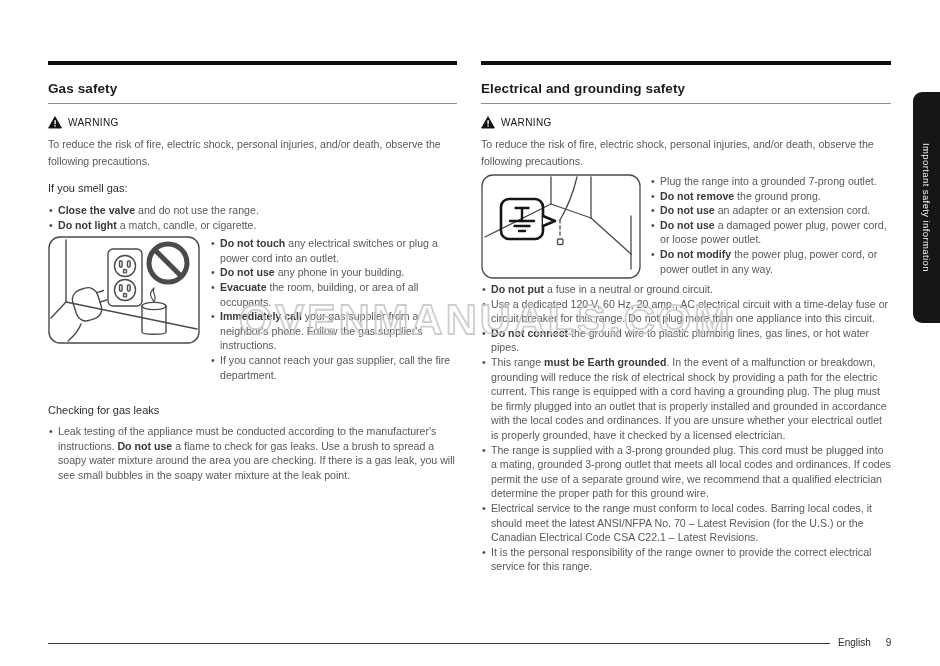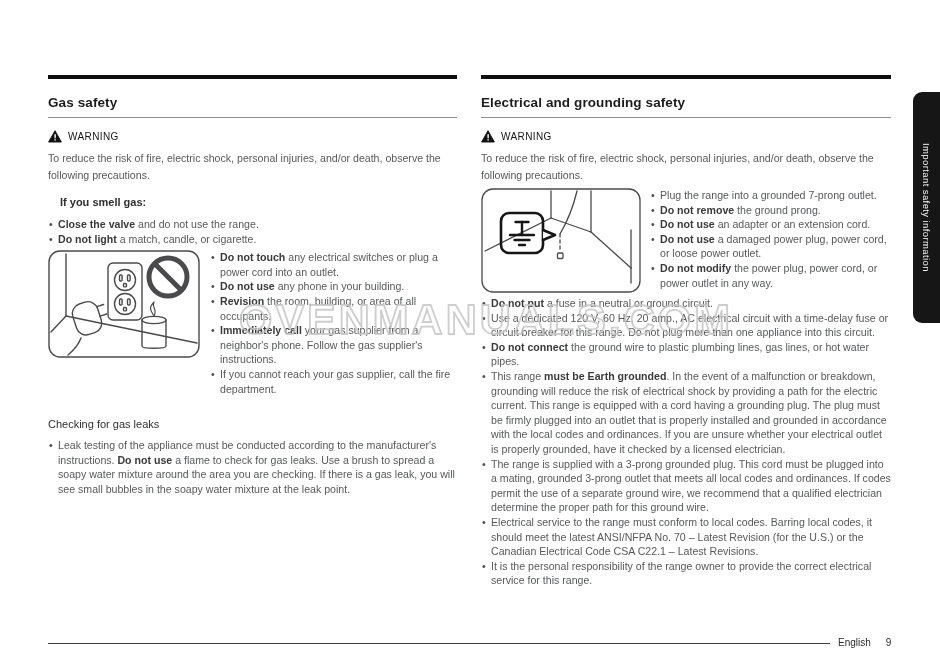--- a/index.html
+++ b/index.html
@@ -1,33 +1,33 @@
 <!DOCTYPE html>
 <html><head>
 <meta charset="utf-8">
 <style>
   *{margin:0;padding:0;box-sizing:border-box}
   html,body{background:#ffffff}
   body{font-family:"Liberation Sans",sans-serif;-webkit-font-smoothing:antialiased}
   .page{position:relative;width:940px;height:666px;background:#fff;overflow:hidden;color:#58595b}
 
-  .col{position:absolute;top:75px}
+  .col{position:absolute;top:61px}
   .col-left{left:48px;width:409px}
   .col-right{left:481px;width:410px}
 
   .topbar{height:4px;background:#0e0e0e;margin-bottom:16px}
   .title{font-size:13.5px;font-weight:600;color:#1c1c1e;letter-spacing:.1px}
   .title-rule{border:none;border-top:1px solid #8f8f91;margin:7px 0 12px}
 
   .warn{display:flex;align-items:center;gap:6px;margin-bottom:7px}
   .warn-label{font-size:10px;font-weight:normal;color:#141414;letter-spacing:.4px}
   .warn-icon{display:flex}
 
   .body{font-size:10.6px;line-height:17px;color:#58595b}
-  .subhead{font-size:11px;color:#2f2f31;margin:12px 12px 9px;font-weight:700}
+  .subhead{font-size:11px;color:#2f2f31;margin:12px 0 9px;font-weight:400}
   .subhead2{font-size:11px;color:#2f2f31;margin:22px 0 8px;font-weight:400}
 
   .list .li{position:relative;padding-left:10px;font-size:10.6px;line-height:14.6px;color:#58595b}
   .list .li::before{content:"\2022";position:absolute;left:1px;top:0;color:#4a4a4c}
   .b{font-weight:bold;color:#3a3a3c}
 
   .fig-row{display:flex;align-items:flex-start;margin-top:4px}
   .fig-row-left .figure{width:152px;margin-right:10px;flex:0 0 auto}
   .fig-row-left .list{width:247px}
   .fig-row-right .figure{width:160px;margin-right:9px;flex:0 0 auto}
@@ -97,21 +97,21 @@
           <circle cx="120" cy="27" r="19" stroke-width="5"></circle>
           <line x1="107" y1="14" x2="133" y2="40" stroke-width="5"></line>
           <path d="M106 52 C 103 58, 110 59, 106 66 C 103 61, 100 58, 106 52 Z" stroke-width="1.2"></path>
           <ellipse cx="106" cy="70" rx="12" ry="3.6"></ellipse>
           <path d="M94 70 L94 96 C 94 99, 118 99, 118 96 L118 70"></path>
         </svg>
       </div>
       <div class="list">
         <div class="li"><span></span><span class="b">Do not touch</span><span> any electrical switches or plug a power cord into an outlet.</span></div>
         <div class="li"><span></span><span class="b">Do not use</span><span> any phone in your building.</span></div>
-        <div class="li"><span></span><span class="b">Revision</span><span> the room, building, or area of all occupants.</span></div>
+        <div class="li"><span></span><span class="b">Evacuate</span><span> the room, building, or area of all occupants.</span></div>
         <div class="li"><span></span><span class="b">Immediately call</span><span> your gas supplier from a neighbor's phone. Follow the gas supplier's instructions.</span></div>
         <div class="li"><span>If you cannot reach your gas supplier, call the fire department.</span><span class="b"></span><span></span></div>
       </div>
     </div>
 
     <div class="subhead2">Checking for gas leaks</div>
     <div class="list">
       <div class="li"><span>Leak testing of the appliance must be conducted according to the manufacturer's instructions. </span><span class="b">Do not use</span><span> a flame to check for gas leaks. Use a brush to spread a soapy water mixture around the area you are checking. If there is a gas leak, you will see small bubbles in the soapy water mixture at the leak point.</span></div>
     </div>
   </div>

